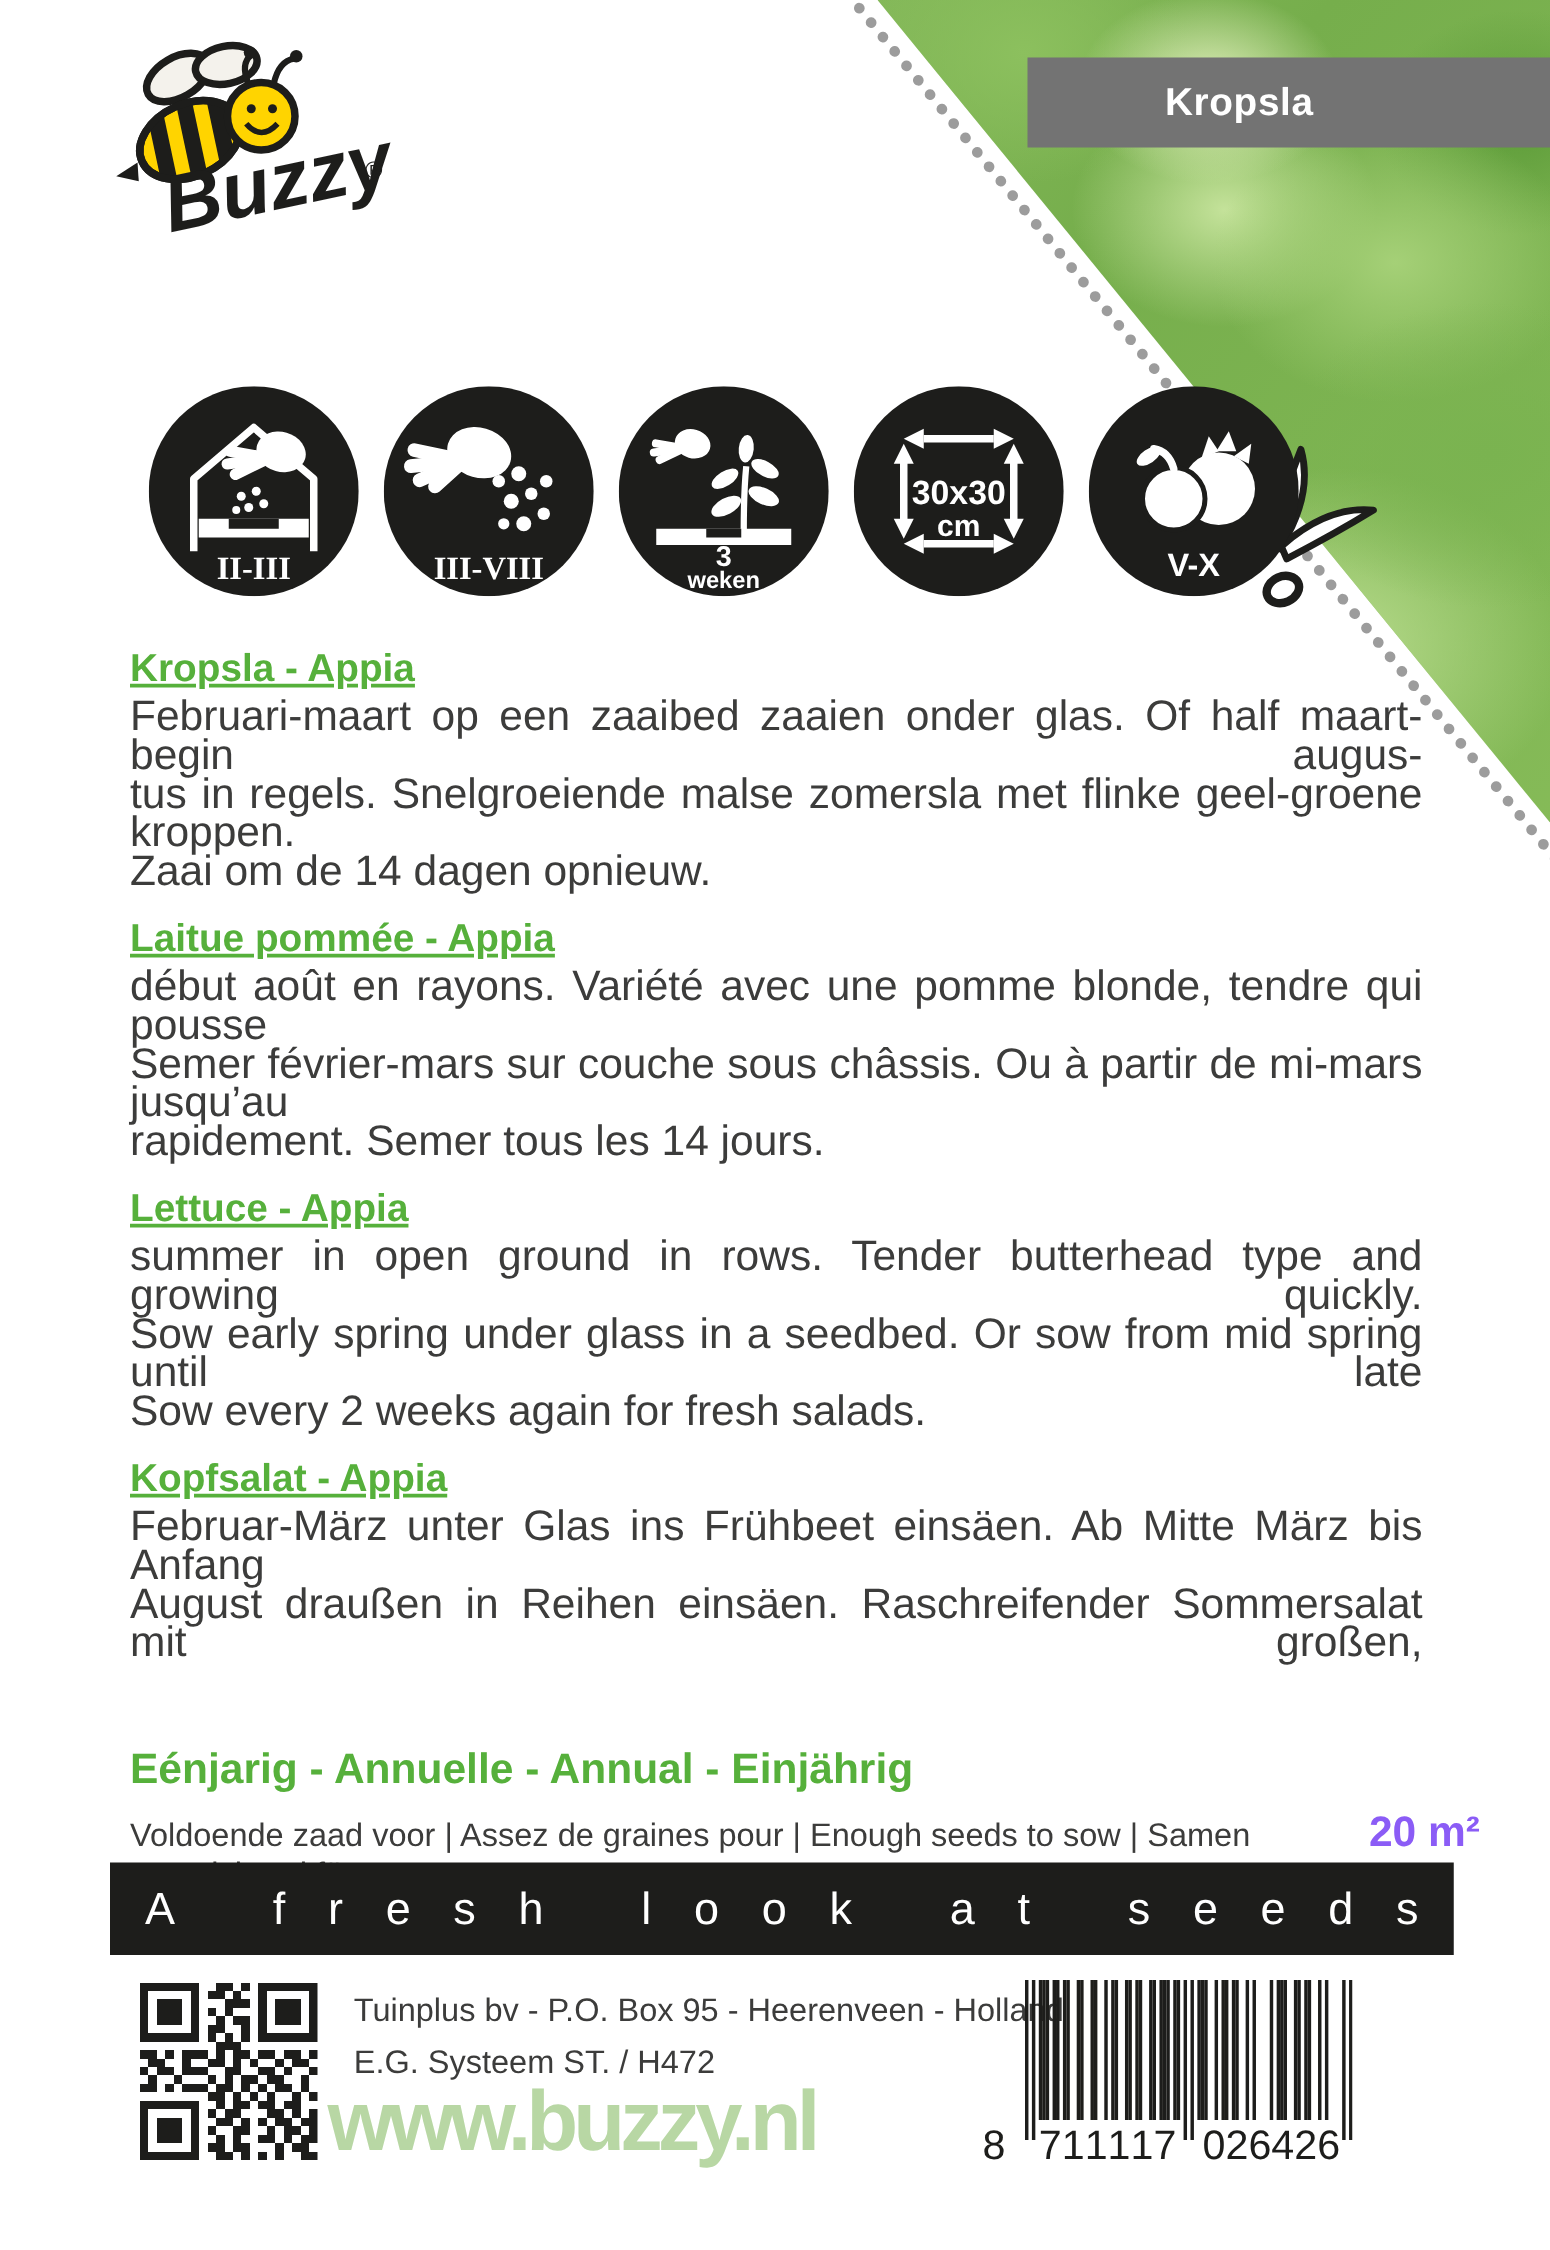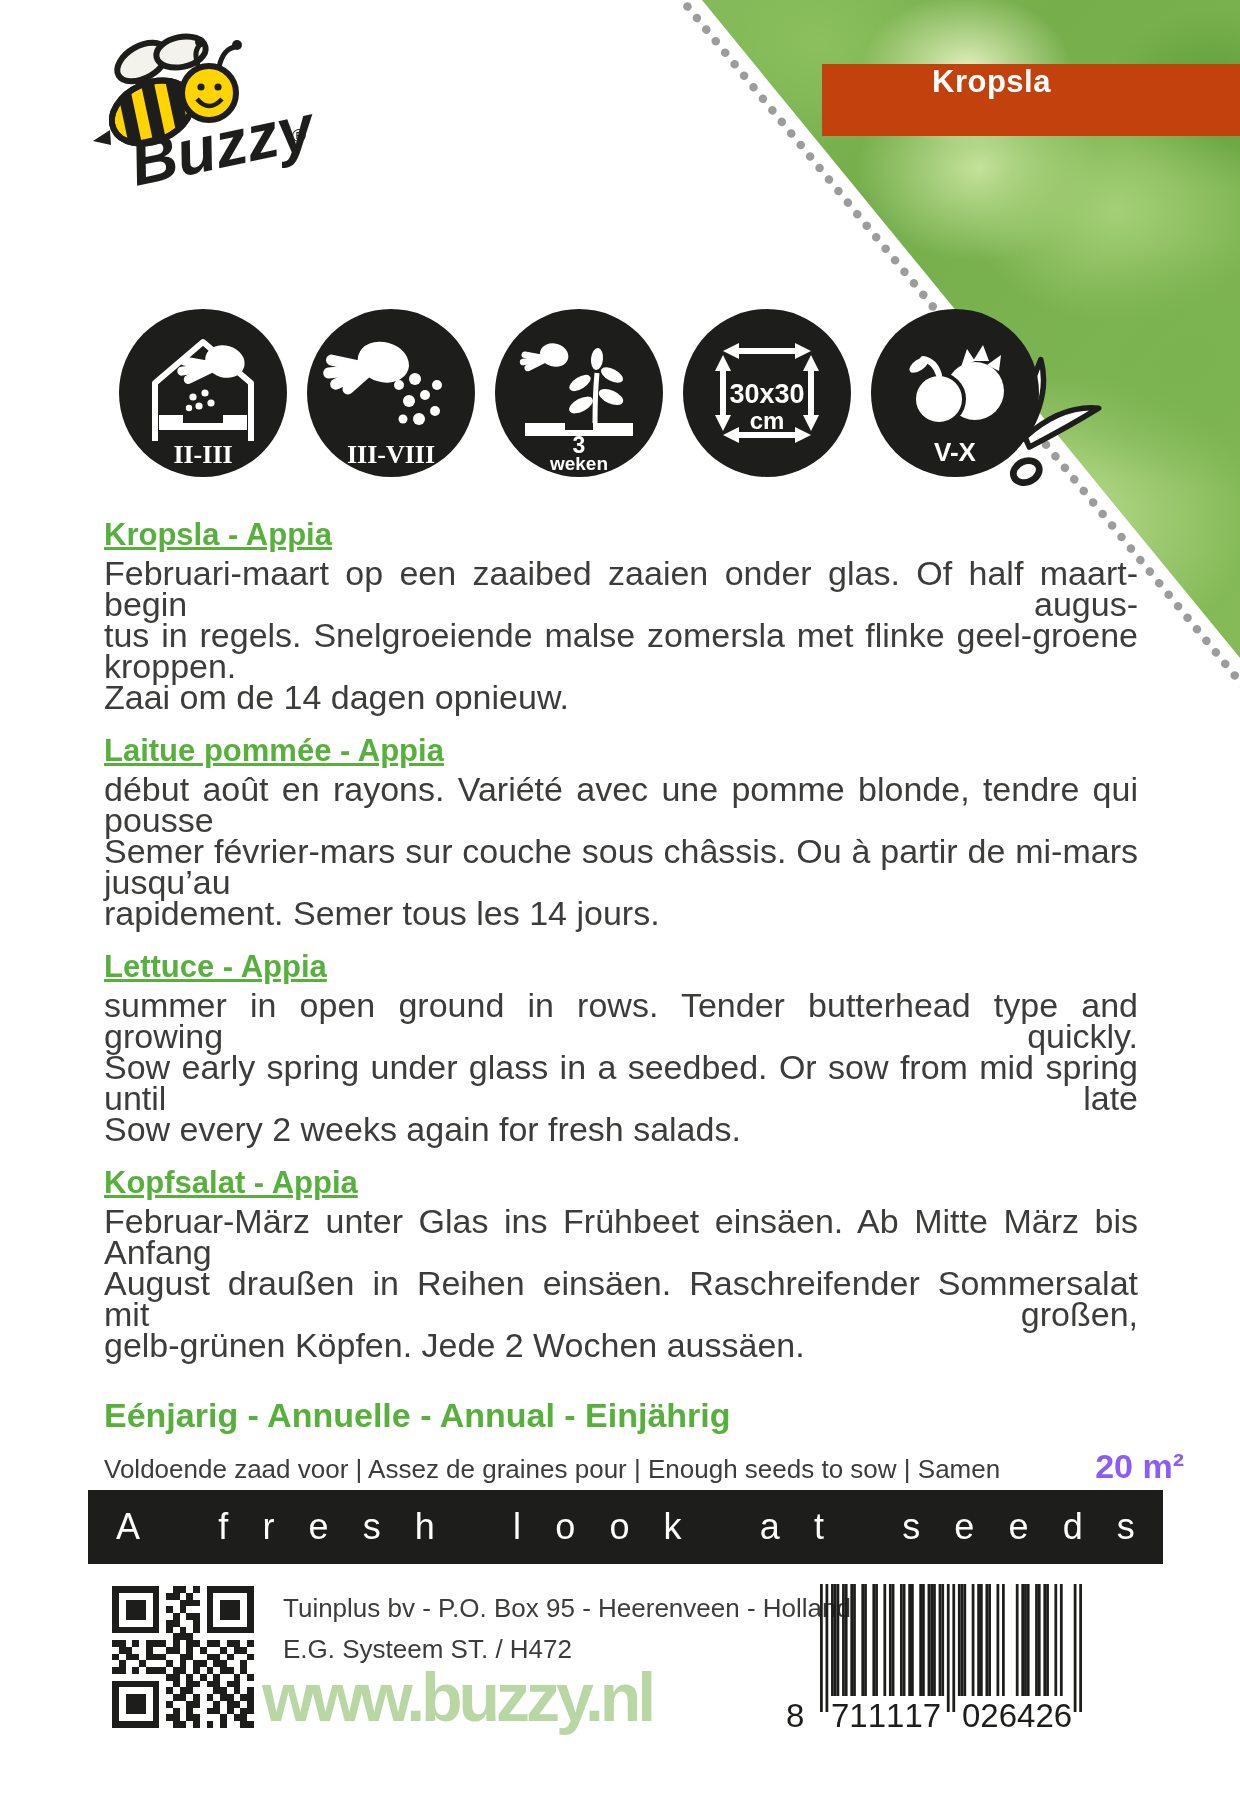--- a/index.html
+++ b/index.html
@@ -13,22 +13,22 @@
     background:
       radial-gradient(150px 110px at 78% 10%, #e2f0bd 0%, rgba(226,240,189,0) 70%),
       radial-gradient(230px 170px at 96% 52%, #7ab350 0%, rgba(122,179,80,0) 72%),
       radial-gradient(190px 150px at 66% 6%, #8cc05e 0%, rgba(140,192,94,0) 70%),
       radial-gradient(210px 160px at 90% 30%, #a5d077 0%, rgba(165,208,119,0) 70%),
       radial-gradient(170px 130px at 79% 24%, #c4e29a 0%, rgba(196,226,154,0) 72%),
       radial-gradient(150px 120px at 98% 14%, #5d9c39 0%, rgba(93,156,57,0) 75%),
       radial-gradient(260px 200px at 86% 74%, #b9dc8e 0%, rgba(185,220,142,0) 72%),
       linear-gradient(135deg,#9ecb72 0%,#76ae4c 55%,#86bb58 100%);}
   .cut-line{left:0;top:0;width:1240px;height:1800px;pointer-events:none;}
-  .category-band{left:822px;top:64px;width:418px;height:72px;background:#c2410c;
-    display:flex;align-items:flex-start;}
+  .category-band{left:822px;top:46px;width:418px;height:72px;background:#737373;
+    display:flex;align-items:center;}
   .category-band span{margin-left:110px;color:#ffffff;font-size:31px;font-weight:bold;letter-spacing:.5px;}
   .scissors{left:975px;top:372px;width:122px;height:104px;transform:rotate(-50deg);}
 
   
   .logo{left:80px;top:20px;width:240px;height:185px;}
 
   
   .ic{top:309px;width:168px;height:168px;}
   .ic svg{display:block;width:168px;height:168px;}
   .ic1{left:119px;} .ic2{left:307px;} .ic3{left:495px;} .ic4{left:683px;} .ic5{left:871px;}
@@ -261,21 +261,20 @@
   <section class="lang-block">
     <h3 class="sec">Lettuce - Appia</h3>
     <p class="jl">summer in open ground in rows. Tender butterhead type and growing quickly.</p>
     <p class="jl">Sow early spring under glass in a seedbed. Or sow from mid spring until late</p>
     <p>Sow every 2 weeks again for fresh salads.</p>
   </section>
   <section class="lang-block">
     <h3 class="sec">Kopfsalat - Appia</h3>
     <p class="jl">Februar-März unter Glas ins Frühbeet einsäen. Ab Mitte März bis Anfang</p>
     <p class="jl">August draußen in Reihen einsäen. Raschreifender Sommersalat mit großen,</p>
-    <p>gelb-grünen Köpfen. Jede 2 Wochen aussäen.</p>
   </section>
 </div>
 
 <div class="abs annual">Eénjarig - Annuelle - Annual - Einjährig</div>
 
 <div class="abs seedsline">
   <span class="lbl">Voldoende zaad voor | Assez de graines pour | Enough seeds to sow | Samen ausreichend für</span>
   <span class="val">20 m²</span>
 </div>
 

